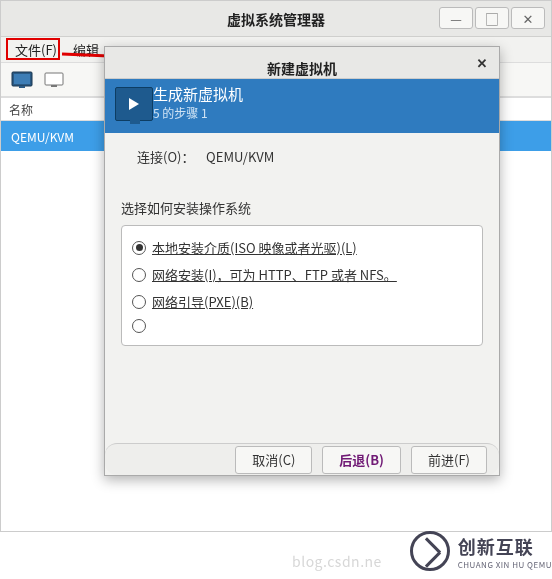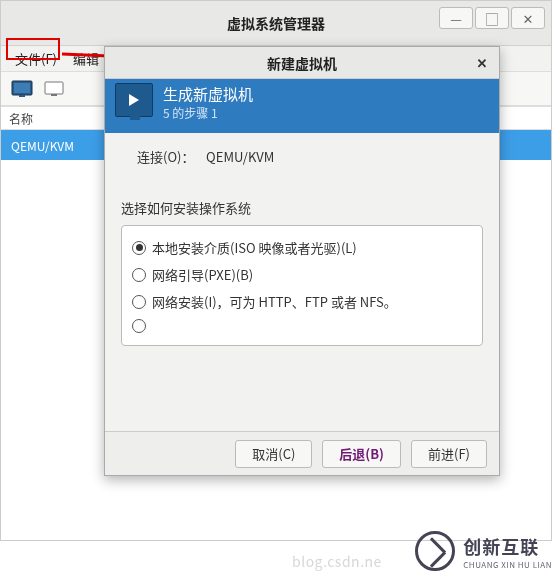--- a/index.html
+++ b/index.html
@@ -1,57 +1,57 @@
 <!DOCTYPE html>
 <html><head>
 <meta charset="utf-8">
 <style>
   * { box-sizing: border-box; font-family: "Noto Sans CJK SC", "WenQuanYi", sans-serif; }
   body { margin: 0; width: 552px; height: 579px; background: #fff; position: relative; overflow: hidden; font-size: 13px; color: #222; }
 
   
   .main-window { width: 552px; border: 1px solid #ccc; background: #f7f7f5; }
-  .titlebar { height: 45px; display: flex; align-items: center; justify-content: center; position: relative; background: #e8e8e6; border-bottom: 1px solid #d0d0ce; }
+  .titlebar { height: 36px; display: flex; align-items: center; justify-content: center; position: relative; background: #e8e8e6; border-bottom: 1px solid #d0d0ce; }
   .titlebar .title { font-weight: bold; font-size: 14px; }
   .titlebar .win-controls { position: absolute; right: 6px; top: 6px; display: flex; gap: 2px; }
   .titlebar .win-controls .btn { width: 22px; height: 22px; display: flex; align-items: center; justify-content: center; color: #666; }
 
   .menubar { height: 26px; display: flex; align-items: center; padding: 0 6px; background: #f2f2f0; border-bottom: 1px solid #ddd; }
   .menubar-item { padding: 2px 8px; }
   .file-highlight { position: absolute; left: 6px; top: 38px; width: 54px; height: 22px; border: 2px solid #e00000; pointer-events: none; }
 
   .toolbar { height: 34px; display: flex; align-items: center; padding: 4px 8px; gap: 6px; background: #f7f7f5; border-bottom: 1px solid #ddd; }
   .toolbar-icon { width: 26px; height: 22px; display: flex; align-items: center; justify-content: center; }
 
   .list-header { height: 24px; display: flex; align-items: center; padding: 0 8px; background: #fff; border-top: 1px solid #ddd; border-bottom: 1px solid #ddd; font-size: 12px; color: #444; }
   .list-row { height: 30px; display: flex; align-items: center; padding: 0 10px; font-size: 12px; color: #fff; background: #3d9ee8; }
   .list-area { background: #fff; height: 410px; }
 
   
   .dialog { position: absolute; left: 104px; top: 46px; width: 396px; height: 430px; background: #f2f2f0; border: 1px solid #aaa; box-shadow: 0 4px 12px rgba(0,0,0,.3); display: flex; flex-direction: column; }
-  .dialog-titlebar { height: 32px; display: flex; align-items: center; justify-content: center; position: relative; background: #e8e8e6; border-bottom: 1px solid #ccc; }
+  .dialog-titlebar { height: 32px; display: flex; align-items: flex-end; justify-content: center; position: relative; background: #e8e8e6; border-bottom: 1px solid #ccc; }
   .dialog-titlebar .title { font-weight: bold; font-size: 14px; }
   .dialog-titlebar .close { position: absolute; right: 8px; top: 6px; width: 18px; height: 18px; display:flex; align-items:center; justify-content:center; font-weight:bold; color:#333; }
 
-  .banner { height: 54px; background: #2f7bbf; display: flex; align-items: flex-start; padding: 4px 10px; gap: 10px; color: #fff; }
+  .banner { height: 54px; background: #2f7bbf; display: flex; align-items: flex-end; padding: 12px 10px; color: #fff; }
   .banner-icon { width: 38px; height: 34px; background: #1e5a8e; border:1px solid #0d3d63; position: relative; border-radius:2px; display:flex; align-items:center; justify-content:center; }
   .banner-icon .play { width:0; height:0; border-left:10px solid #fff; border-top:6px solid transparent; border-bottom:6px solid transparent; }
   .banner-icon::after { content:""; position:absolute; bottom:-4px; left:14px; width:10px; height:4px; background:#1e5a8e; }
   .banner-text .t1 { font-size: 15px; }
   .banner-text .t2 { font-size: 12px; color: #cfe3f4; }
 
   .dialog-body { flex: 1; padding: 14px 16px; font-size: 13px; color: #333; }
   .conn-line { margin-bottom: 32px; margin-left: 16px; }
   .section-label { margin-bottom: 8px; }
-  .radio-group { border: 1px solid #bbb; border-radius: 4px; padding: 8px 10px; background: #fff; }
+  .radio-group { border: 1px solid #bbb; border-radius: 4px; padding: 8px 10px; background: #fff; text-decoration: underline; }
   .radio-row { display: flex; align-items: center; padding: 4px 0; gap: 6px; }
   .radio { width: 14px; height: 14px; border-radius: 50%; border: 1.5px solid #555; display:inline-flex; align-items:center; justify-content:center; flex-shrink:0; }
   .radio.checked::after { content:""; width:7px; height:7px; border-radius:50%; background:#333; }
 
-  .dialog-footer { height: 44px; border-top: 1px solid #ccc; display: flex; align-items: center; justify-content: flex-end; gap: 10px; padding: 0 12px; background: #eeeeec; }
+  .dialog-footer { height: 32px; border-top: 1px solid #ccc; display: flex; align-items: center; justify-content: flex-end; gap: 10px; padding: 0 12px; background: #eeeeec; border-radius: 12px; }
   .btn { height: 28px; padding: 0 16px; background: #f7f7f5; border: 1px solid #bbb; border-radius: 3px; display:inline-flex; align-items:center; font-size:13px; color:#333; }
   .btn.disabled { color: #701a75; font-weight: bold; }
 
   
   .arrow { position: absolute; left: 62px; top: 48px; pointer-events: none; }
 
   
   .wm-url { position: absolute; left: 292px; top: 551px; font-size: 14px; color: #d7d7d7; letter-spacing: .5px; }
   .logo-area { position: absolute; right: 0; bottom: 8px; display: flex; align-items: center; gap: 8px; }
   .logo-mark { width: 40px; height: 40px; border: 3px solid #445; border-radius: 50%; position: relative; }
@@ -137,39 +137,39 @@
 
     <div class="section-label">选择如何安装操作系统</div>
 
     <div class="radio-group">
       <label class="radio-row">
         <span class="radio checked"></span>
         <span>本地安装介质(ISO 映像或者光驱)(L)</span>
       </label>
       <label class="radio-row">
         <span class="radio"></span>
-        <span>网络引导(PXE)(B)</span>
+        <span>网络安装(I)，可为 HTTP、FTP 或者 NFS。</span>
       </label>
       <label class="radio-row">
         <span class="radio"></span>
-        <span>网络安装(I)，可为 HTTP、FTP 或者 NFS。</span>
+        <span>网络引导(PXE)(B)</span>
       </label>
       <label class="radio-row">
         <span class="radio"></span>
       </label>
     </div>
   </div>
 
   <div class="dialog-footer">
     <div class="btn">取消(C)</div>
     <div class="btn disabled">后退(B)</div>
     <div class="btn">前进(F)</div>
   </div>
 </div>
 
 <div class="wm-url">blog.csdn.ne</div>
 <div class="logo-area">
   <div class="logo-mark"></div>
   <div class="logo-text">
     <div class="cn">创新互联</div>
-    <div class="en">CHUANG XIN HU LIAN</div>
+    <div class="en">CHUANG XIN HU QEMU</div>
   </div>
 </div>
 
 </body></html>

